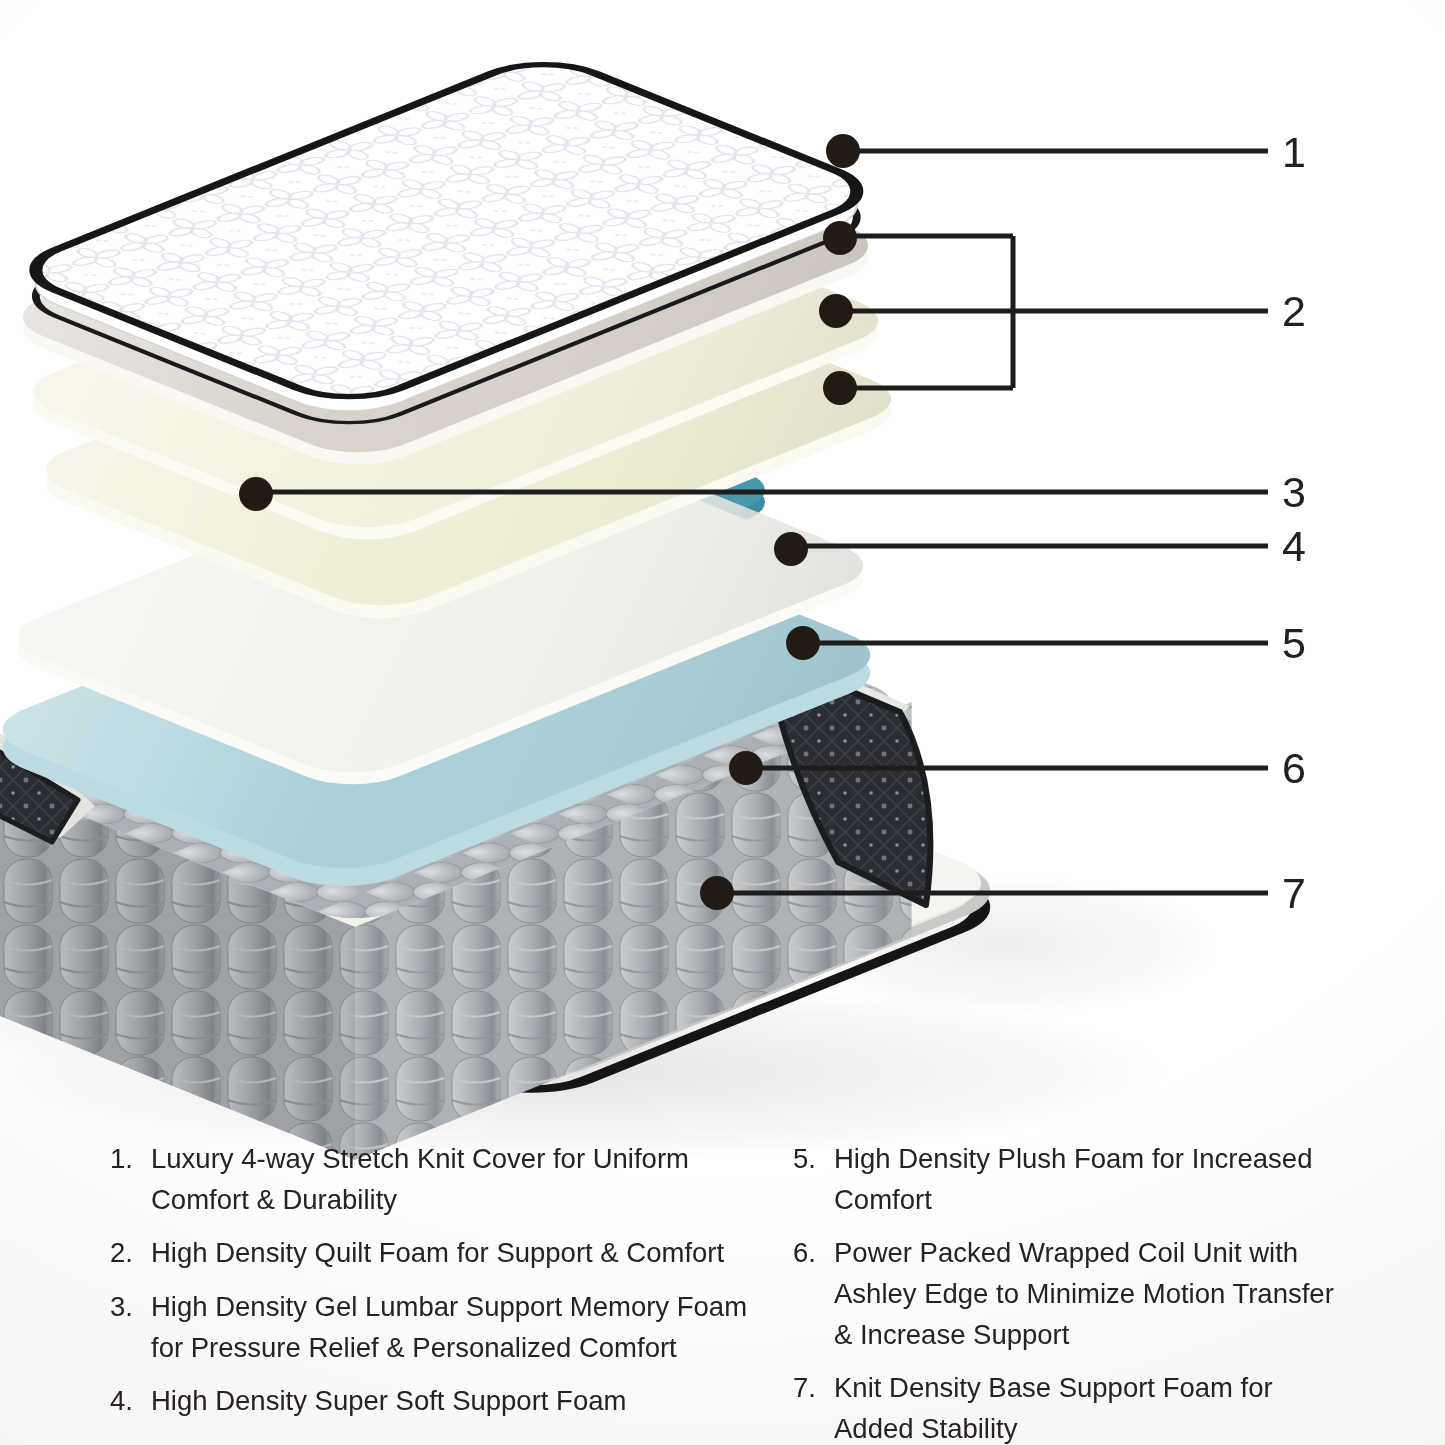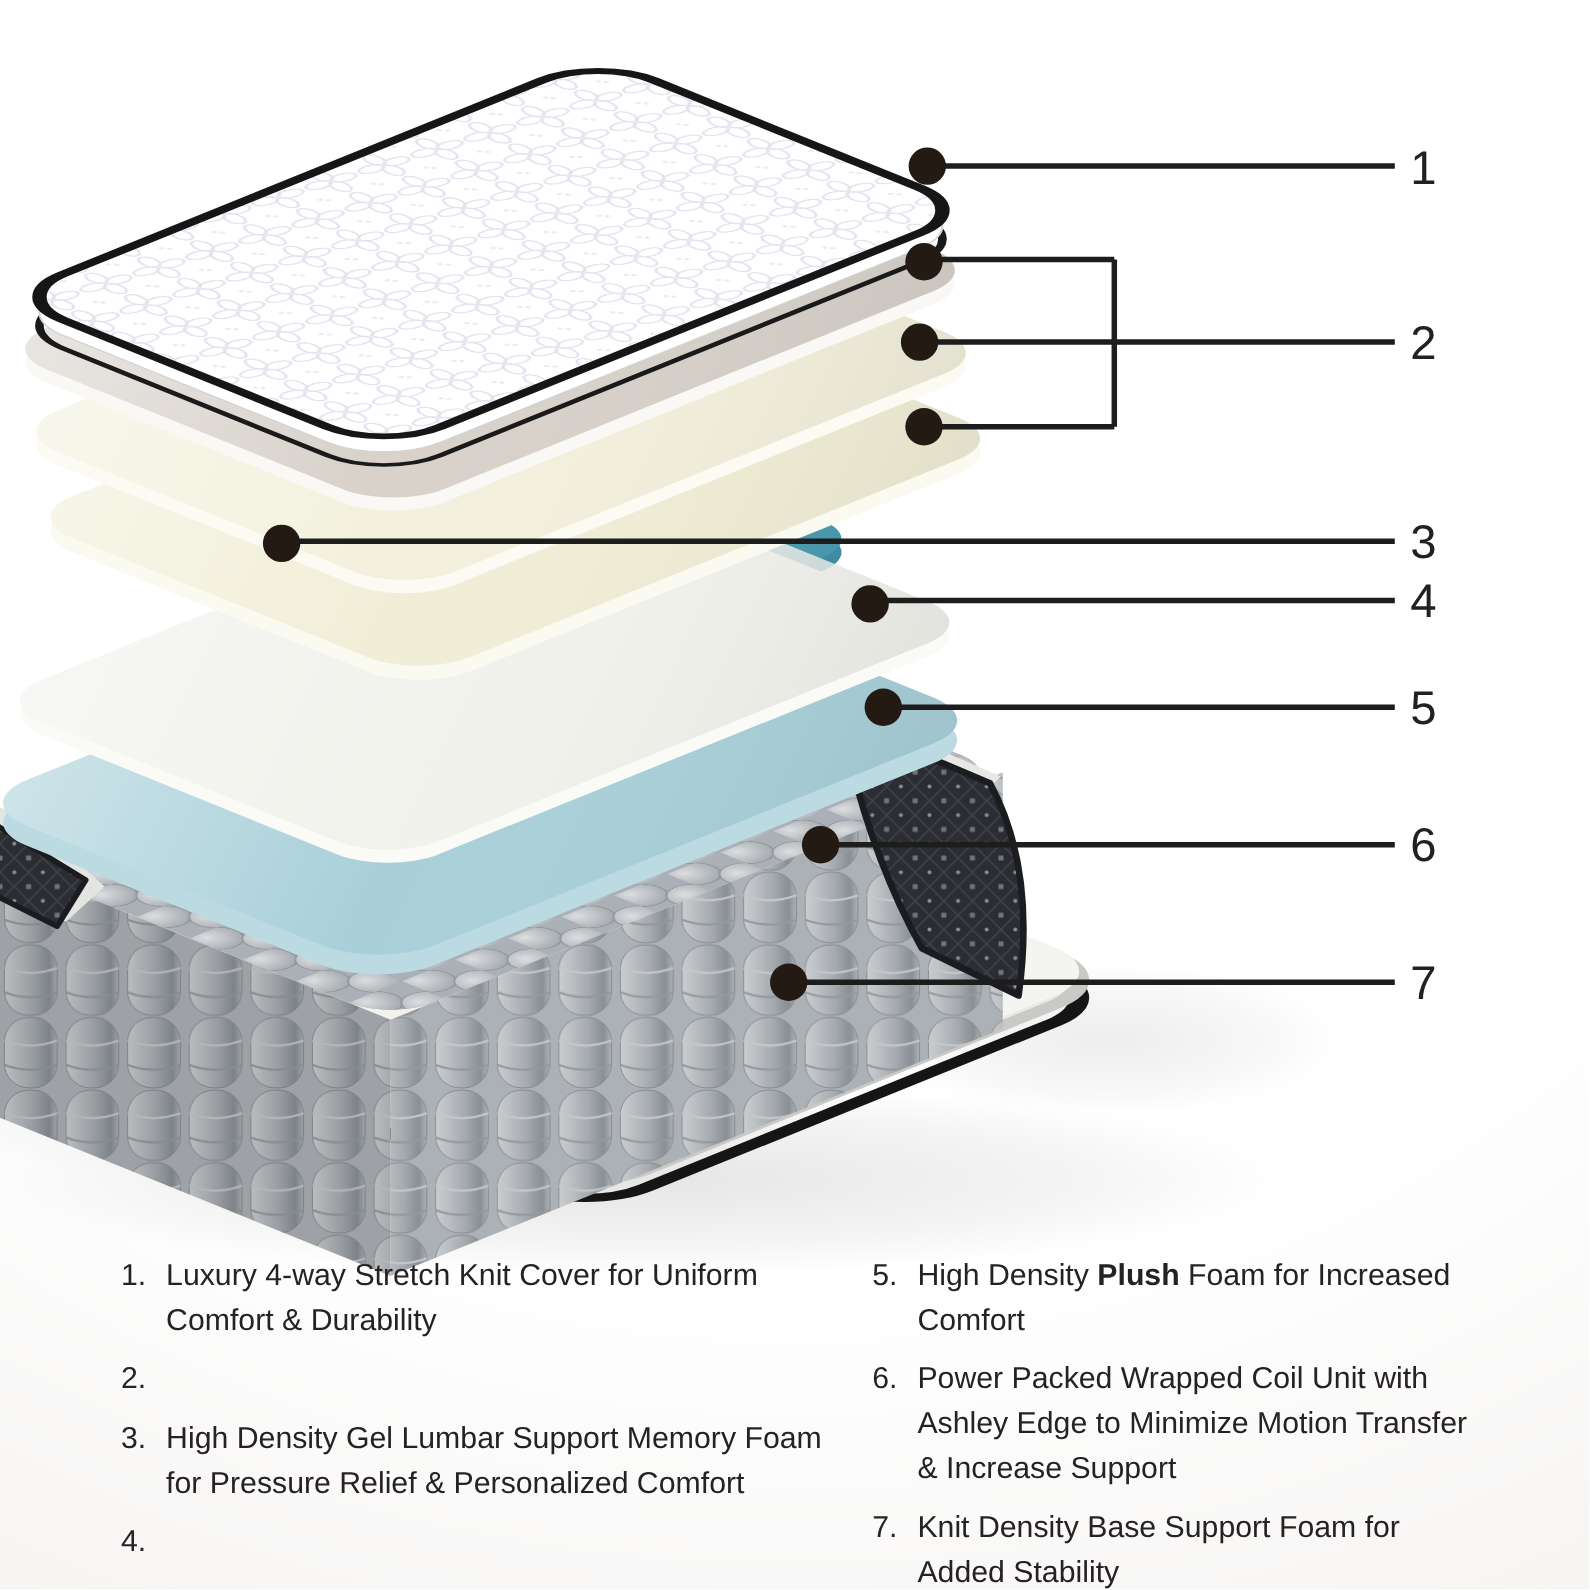--- a/index.html
+++ b/index.html
@@ -9,21 +9,21 @@
     overflow:hidden;
     background:radial-gradient(120% 95% at 50% 32%, #ffffff 52%, #f1efed 100%);
     font-family:"Liberation Sans",sans-serif;
   }
   .fig{position:absolute;left:0;top:0;}
   .legend{position:absolute;color:#262223;font-size:27.5px;line-height:1.48;}
   .legend-left{left:110px;top:1139px;width:662px;}
   .legend-right{left:793px;top:1139px;width:562px;}
   .legend-item{display:flex;margin-bottom:13px;}
   .legend-item .num{flex:0 0 41px;}
-  .legend-item b{font-weight:700;}
+  .legend-item b{font-weight:400;}
   .cnum{font-family:"Liberation Sans",sans-serif;font-size:43px;font-weight:500;fill:#212121;}
   .cline{fill:none;stroke-width:5;}
   .slab-top{stroke:none;}
 </style>
 </head>
 <body>
 
 <div class="canvas">
 
 <svg class="fig" width="1445" height="1445" viewBox="0 0 1445 1445">
@@ -210,27 +210,29 @@
   </g>
 </svg>
 
 <div class="legend legend-left">
       <div class="legend-item">
         <span class="num">1.</span>
         <span class="txt"><span>Luxury 4-way Stretch Knit Cover for Uniform Comfort &amp; Durability</span></span>
       </div>
       <div class="legend-item">
         <span class="num">2.</span>
+        <span class="txt"><span>High Density Quilt Foam for Support &amp; Comfort</span></span>
       </div>
       <div class="legend-item">
         <span class="num">3.</span>
         <span class="txt"><span>High Density Gel Lumbar Support Memory Foam for Pressure Relief &amp; Personalized Comfort</span></span>
       </div>
       <div class="legend-item">
         <span class="num">4.</span>
+        <span class="txt"><span>High Density </span><b>Super Soft</b><span> Support Foam</span></span>
       </div>
     </div>
 <div class="legend legend-right">
       <div class="legend-item">
         <span class="num">5.</span>
         <span class="txt"><span>High Density </span><b>Plush</b><span> Foam for Increased Comfort</span></span>
       </div>
       <div class="legend-item">
         <span class="num">6.</span>
         <span class="txt"><span>Power Packed Wrapped Coil Unit with Ashley Edge to Minimize Motion Transfer &amp; Increase Support</span></span>

